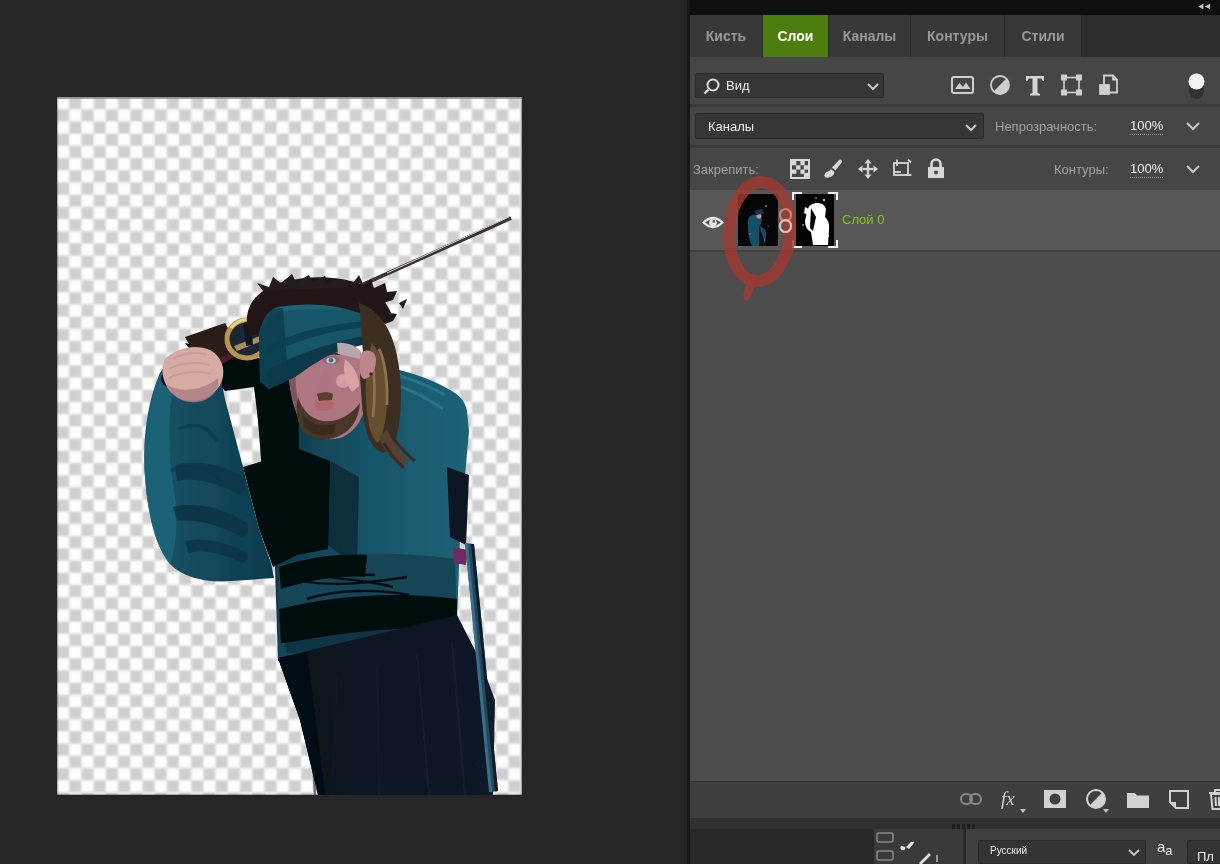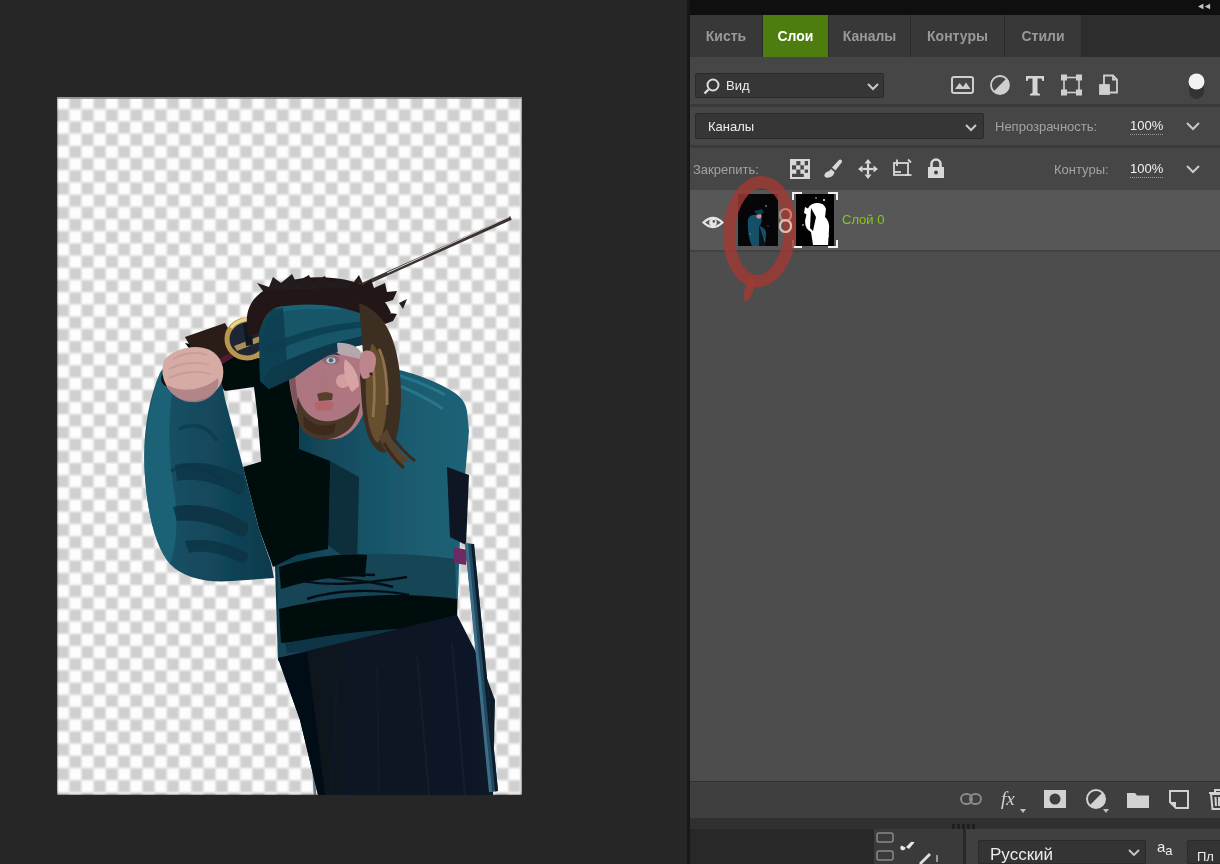--- a/index.html
+++ b/index.html
@@ -362,21 +362,21 @@
         <rect x="3" y="4" width="16" height="9" rx="2" fill="none" stroke="#8a8a8a" stroke-width="1.5"></rect>
         <rect x="3" y="22" width="16" height="9" rx="2" fill="none" stroke="#8a8a8a" stroke-width="1.5"></rect>
         <path d="M39 13 q2-1 1 1 l-5 6 -3-2 5-5 q1-0.7 2 0z" fill="#e8e8e8"></path>
         <path d="M31.5 18.5 a2.6 2.6 0 1 1 -4 -2z" fill="#e8e8e8"></path>
         <path d="M45 34 l10-10 2 2 -10 10z" fill="#e0e0e0"></path>
         <rect x="62" y="26" width="2" height="7" fill="#999"></rect>
       </svg>
     </div>
     <div id="bchar">
       <div class="combo" style="left:12px;top:11px;width:168px;height:24px;background:#343434;">
-        <span style="position:absolute;left:11px;top:4px;color:#ececec;font-size:17px;text-align:center;">Русский</span>
+        <span style="position:absolute;left:11px;top:4px;color:#ececec;font-size:10px;text-align:center;">Русский</span>
         <svg width="168" height="24" style="position:absolute;left:0;top:0">
           <path d="M150 9 l5 5 5-5" fill="none" stroke="#c9c9c9" stroke-width="1.8"></path>
         </svg>
       </div>
       <span style="position:absolute;left:191px;top:9px;color:#ececec;font-size:15px;">a<span style="font-size:13px;position:relative;top:3px;">a</span></span>
       <div class="combo" style="left:221px;top:11px;width:40px;height:24px;background:#343434;">
         <span style="position:absolute;left:9px;top:8px;color:#ececec;font-size:13px;">Пл</span>
       </div>
     </div>
   </div>

